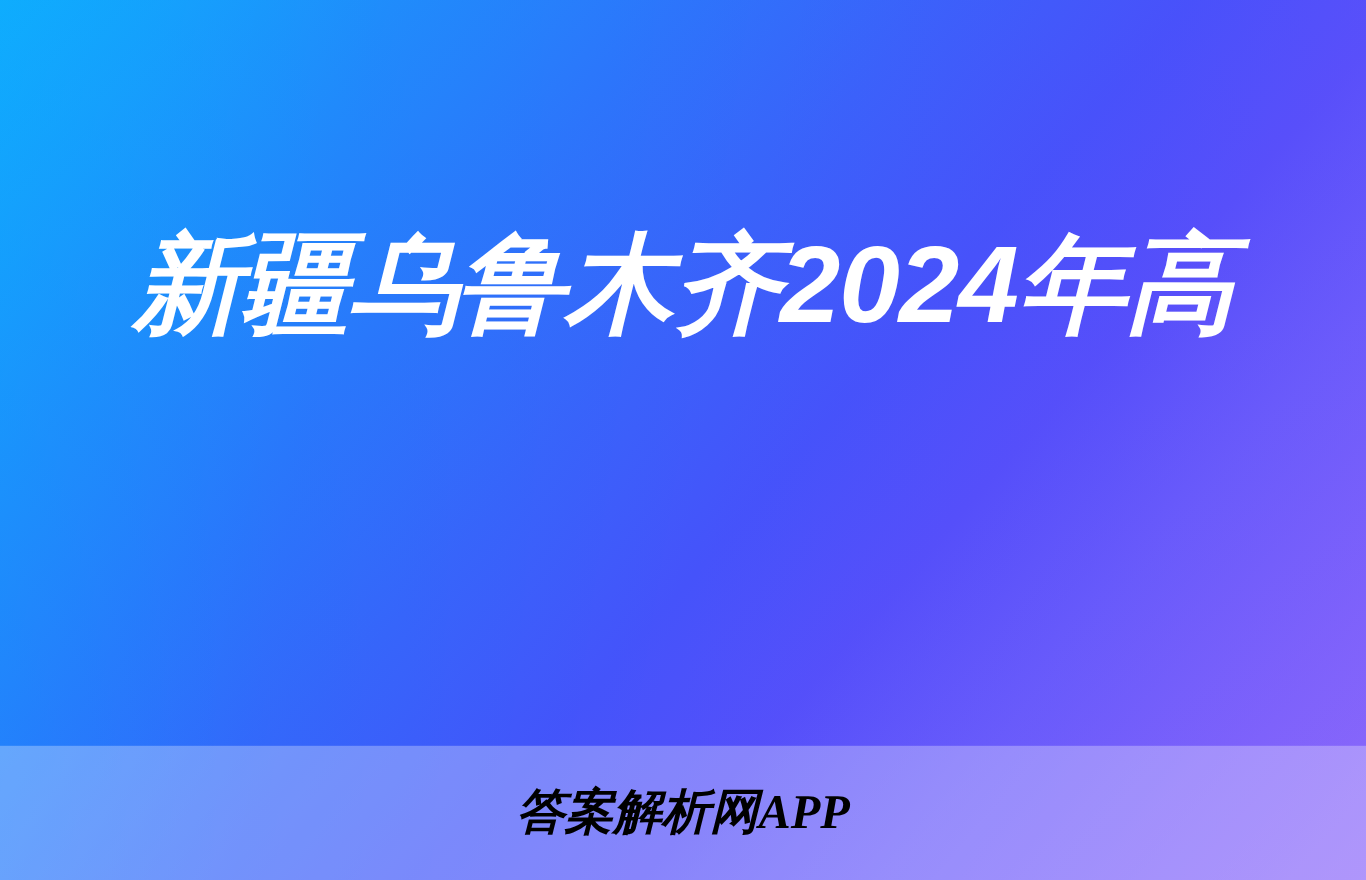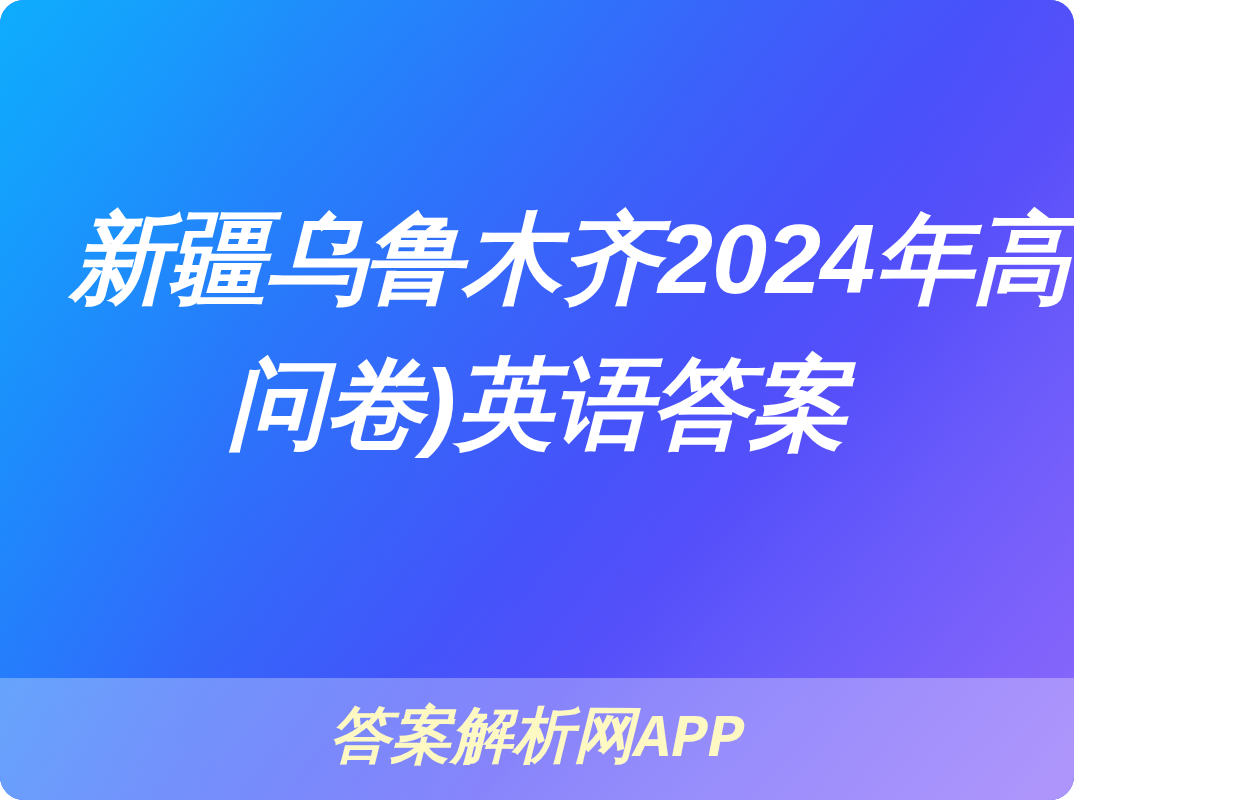--- a/index.html
+++ b/index.html
@@ -5,26 +5,25 @@
   html, body {
     margin: 0;
     padding: 0;
     width: 1242px;
     height: 800px;
     overflow: hidden;
   }
 
   #poster {
     position: relative;
-    width: 1074px;
+    width: 1242px;
     height: 800px;
     overflow: hidden;
     font-family: "Liberation Sans", "DejaVu Sans", sans-serif;
     background-color: #3a63fb;
-    border-radius: 24px;
   }
 
   
   #gradient-layer {
     position: absolute;
     inset: 0;
     background: linear-gradient(131deg,
         #14aefd 0%,
         #1b9efc 9%,
         #2489fb 20%,
@@ -79,40 +78,39 @@
     right: 0;
     bottom: 0;
     height: 122px;
     background: rgba(255, 255, 255, 0.30);
     display: flex;
     align-items: center;
     justify-content: center;
   }
 
   #watermark-text {
-    color: #fef9c3;
-    font-size: 61px;
+    color: #000000;
+    font-size: 44px;
     font-weight: bold;
     font-style: italic;
     letter-spacing: 0px;
     line-height: 1;
     white-space: nowrap;
-    font-family: Liberation Mono, monospace;
+    font-family: Liberation Serif, serif;
   }
 </style>
 </head>
 <body>
 
 <div id="poster">
 
   <div id="gradient-layer"></div>
   <div id="gradient-tint"></div>
 
   <div id="title-block">
     <span class="title-line">新疆乌鲁木齐2024年高</span>
-    <span class="title-line">问卷)英语答案</span>
   </div>
 
   <div id="watermark-band">
     <span id="watermark-text">答案解析网APP</span>
   </div>
 
 </div>
 
 </body></html>

